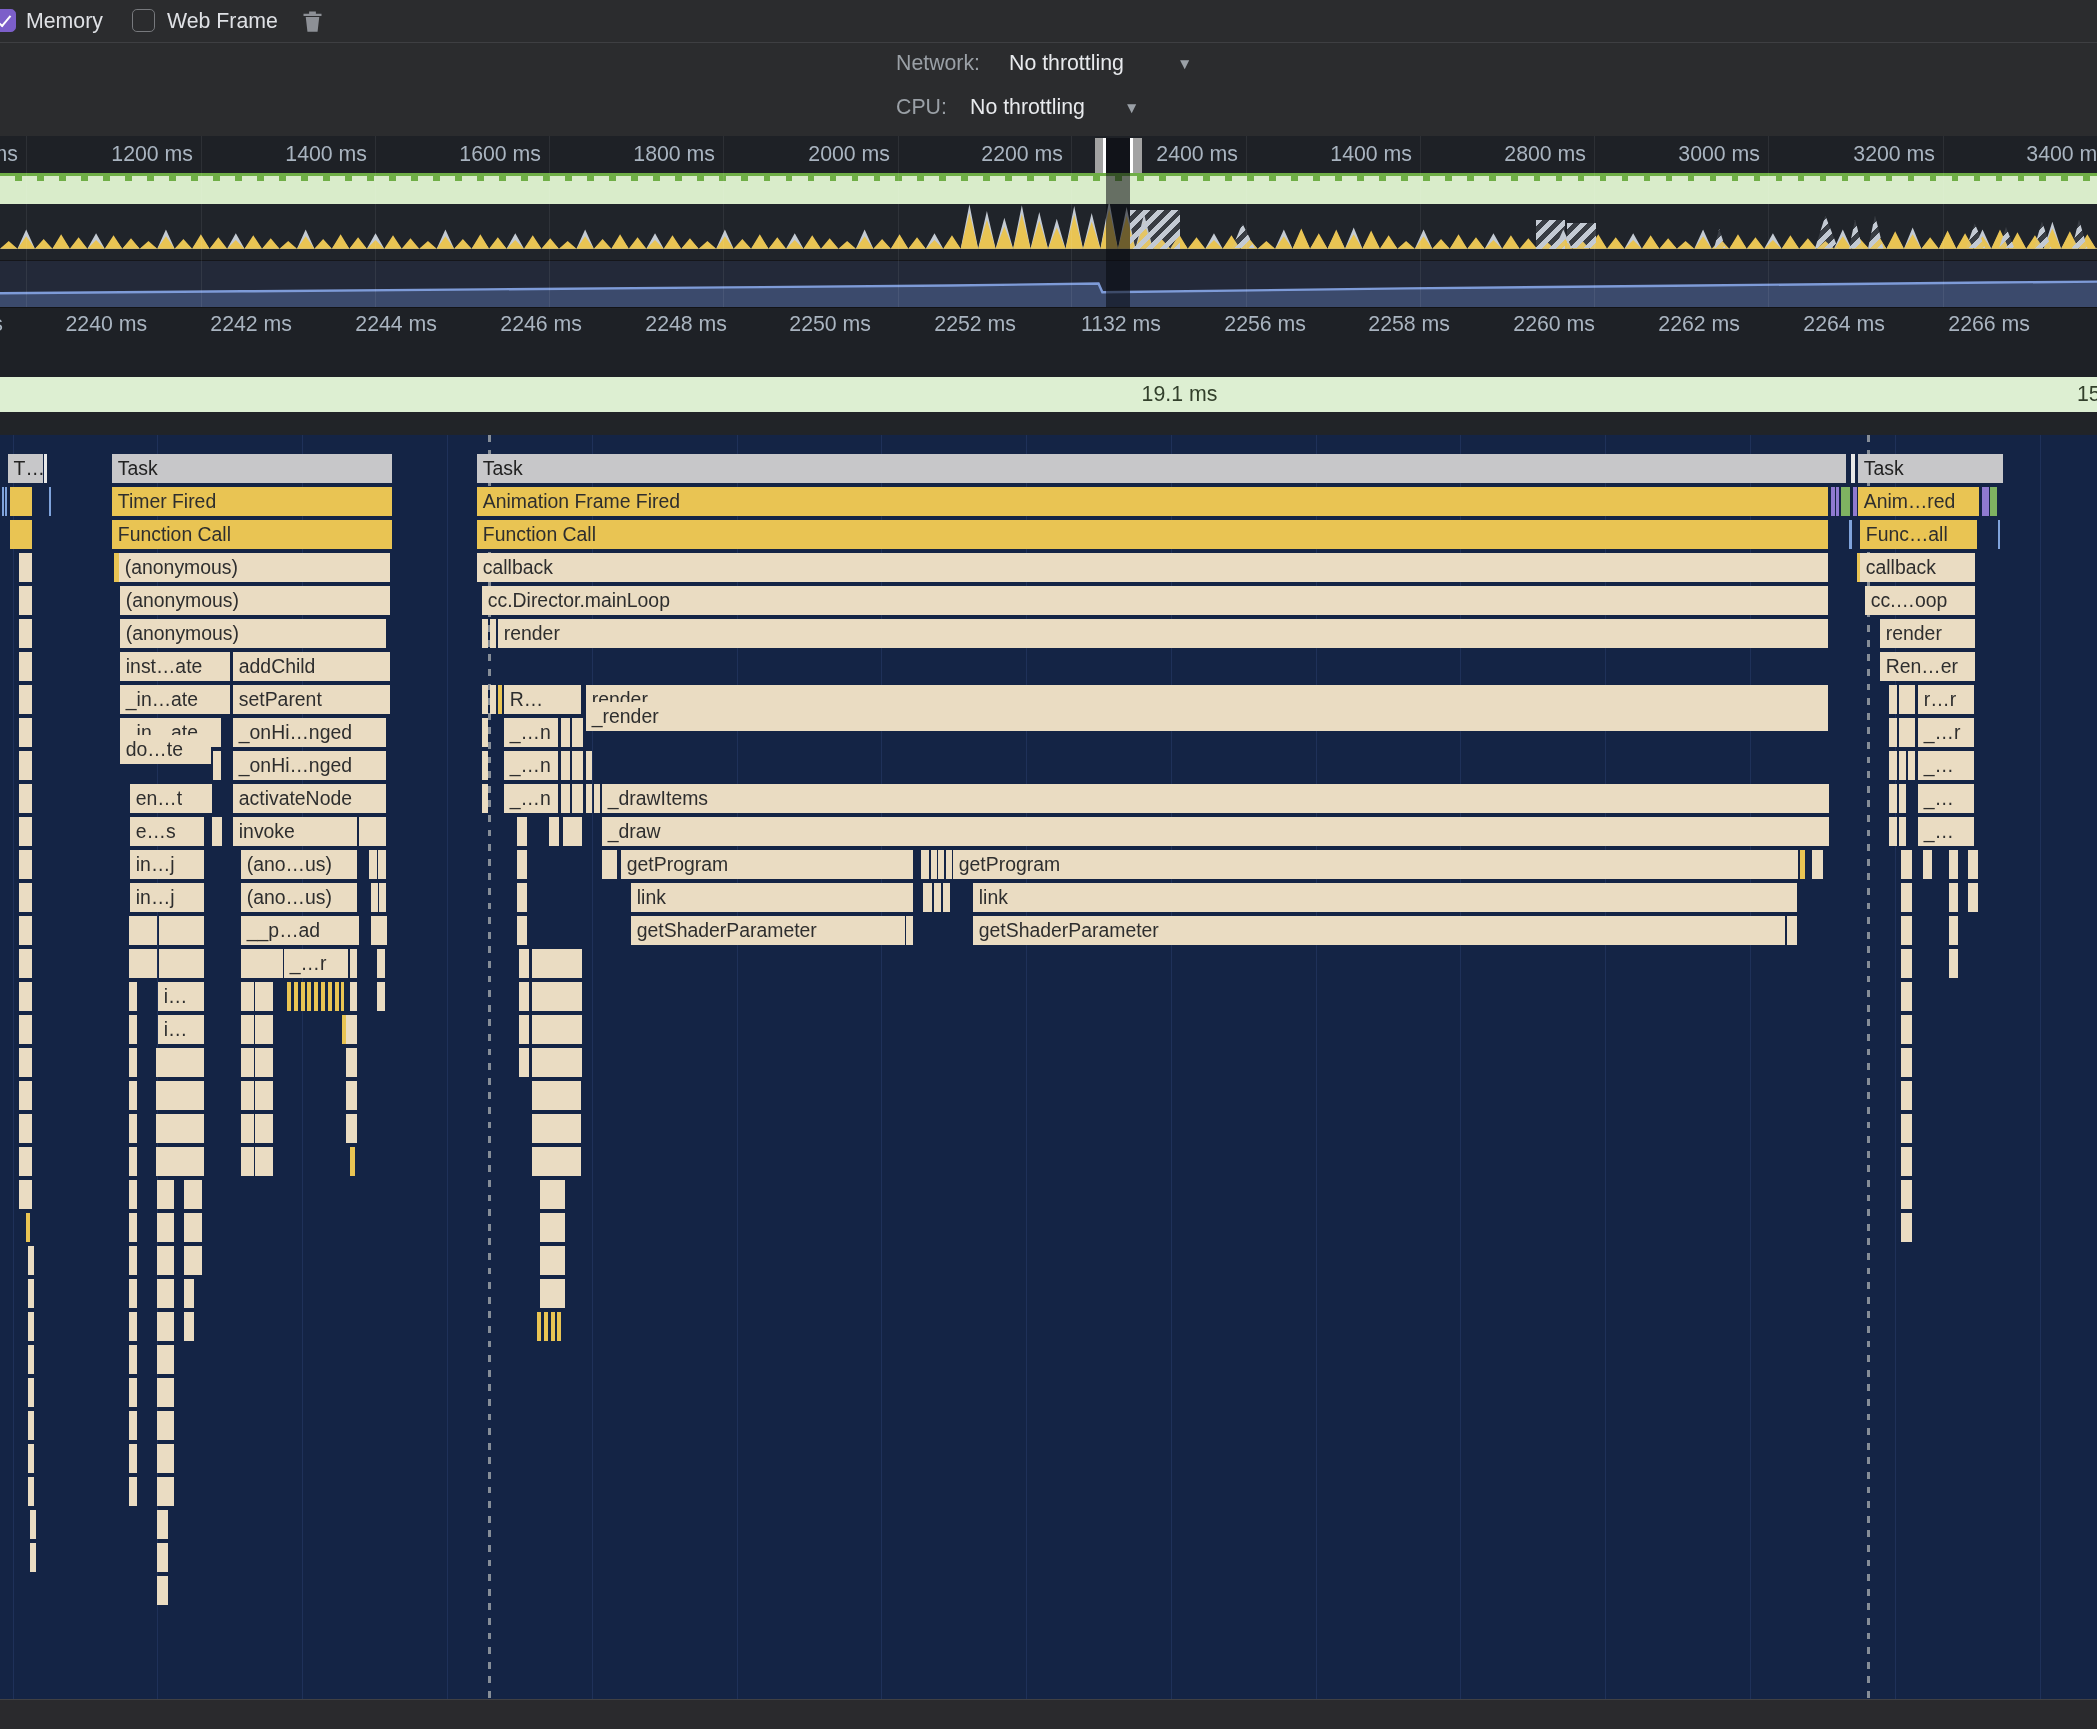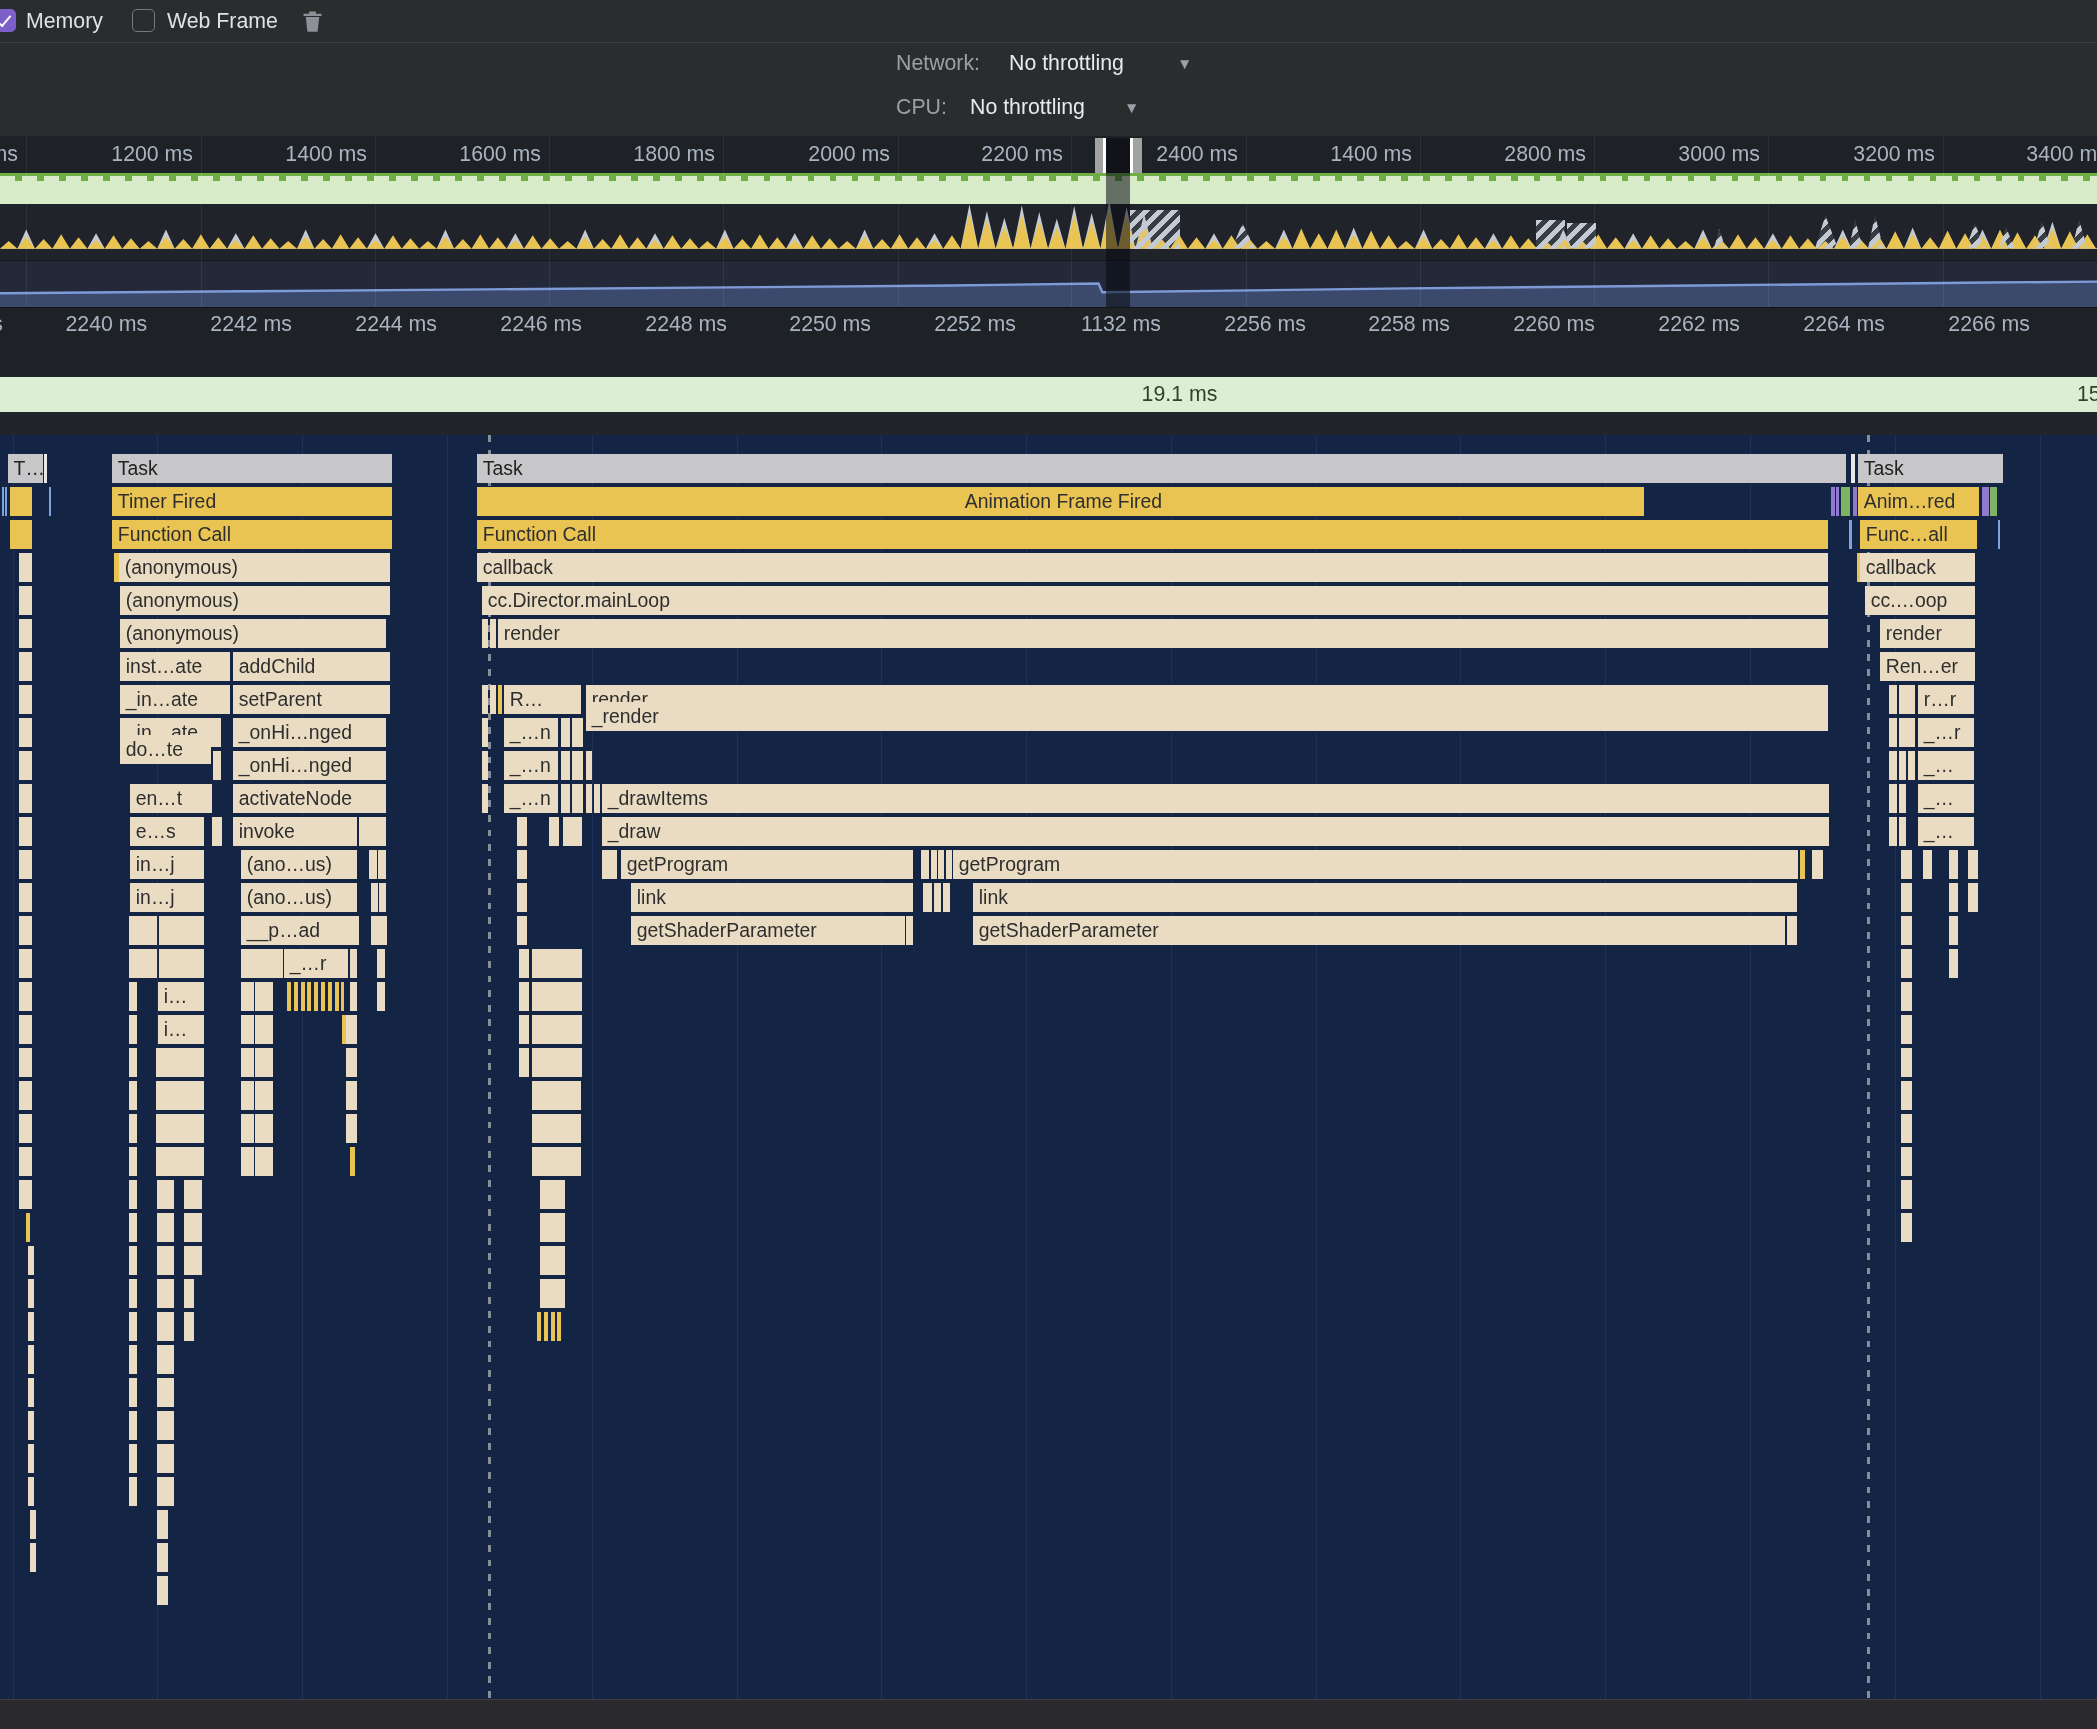--- a/index.html
+++ b/index.html
@@ -170,21 +170,21 @@
       <div class="bar bar-w" style="left: 44px; top: 19.4px; width: 2.9px; height: 29px;"></div>
       <div class="bar bar-t" style="left: 112px; top: 19.4px; width: 280px; height: 29px;">Task</div>
       <div class="bar bar-t" style="left: 477px; top: 19.4px; width: 1369px; height: 29px;">Task</div>
       <div class="bar bar-w" style="left: 1851px; top: 19.4px; width: 3.9px; height: 29px;"></div>
       <div class="bar bar-t" style="left: 1858px; top: 19.4px; width: 145px; height: 29px;">Task</div>
       <div class="bar bar-b" style="left: 1.9px; top: 52px; width: 1.9px; height: 29px;"></div>
       <div class="bar bar-b" style="left: 4.9px; top: 52px; width: 1.9px; height: 29px;"></div>
       <div class="bar bar-s" style="left: 9.7px; top: 52px; width: 22px; height: 29px;"></div>
       <div class="bar bar-b" style="left: 49px; top: 52px; width: 1.9px; height: 29px;"></div>
       <div class="bar bar-s" style="left: 112px; top: 52px; width: 280px; height: 29px;">Timer Fired</div>
-      <div class="bar bar-s" style="left: 477px; top: 52px; width: 1167px; height: 29px; text-align: center;">Animation Frame Fired</div>
+      <div class="bar bar-s" style="left: 477px; top: 52px; width: 1351px; height: 29px;">Animation Frame Fired</div>
       <div class="bar bar-p" style="left: 1831px; top: 52px; width: 3.9px; height: 29px;"></div>
       <div class="bar bar-p" style="left: 1836px; top: 52px; width: 2.9px; height: 29px;"></div>
       <div class="bar bar-g" style="left: 1841px; top: 52px; width: 8.7px; height: 29px;"></div>
       <div class="bar bar-p" style="left: 1853px; top: 52px; width: 3.9px; height: 29px;"></div>
       <div class="bar bar-s" style="left: 1858px; top: 52px; width: 121px; height: 29px;">Anim…red</div>
       <div class="bar bar-p" style="left: 1982px; top: 52px; width: 3.9px; height: 29px;"></div>
       <div class="bar bar-p" style="left: 1986px; top: 52px; width: 2.9px; height: 29px;"></div>
       <div class="bar bar-g" style="left: 1990px; top: 52px; width: 6.8px; height: 29px;"></div>
       <div class="bar bar-s" style="left: 9.7px; top: 85px; width: 22px; height: 29px;"></div>
       <div class="bar bar-s" style="left: 112px; top: 85px; width: 280px; height: 29px;">Function Call</div>

